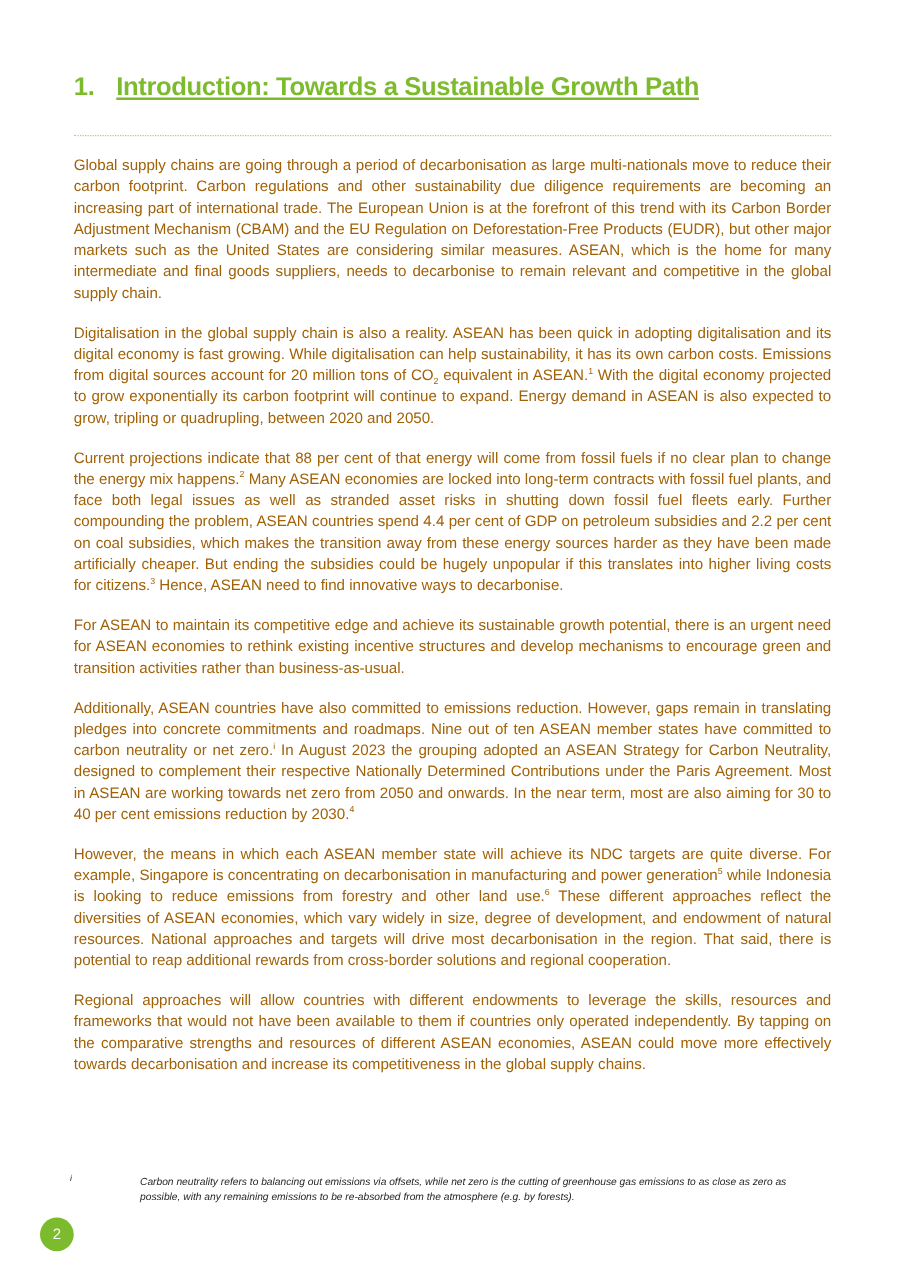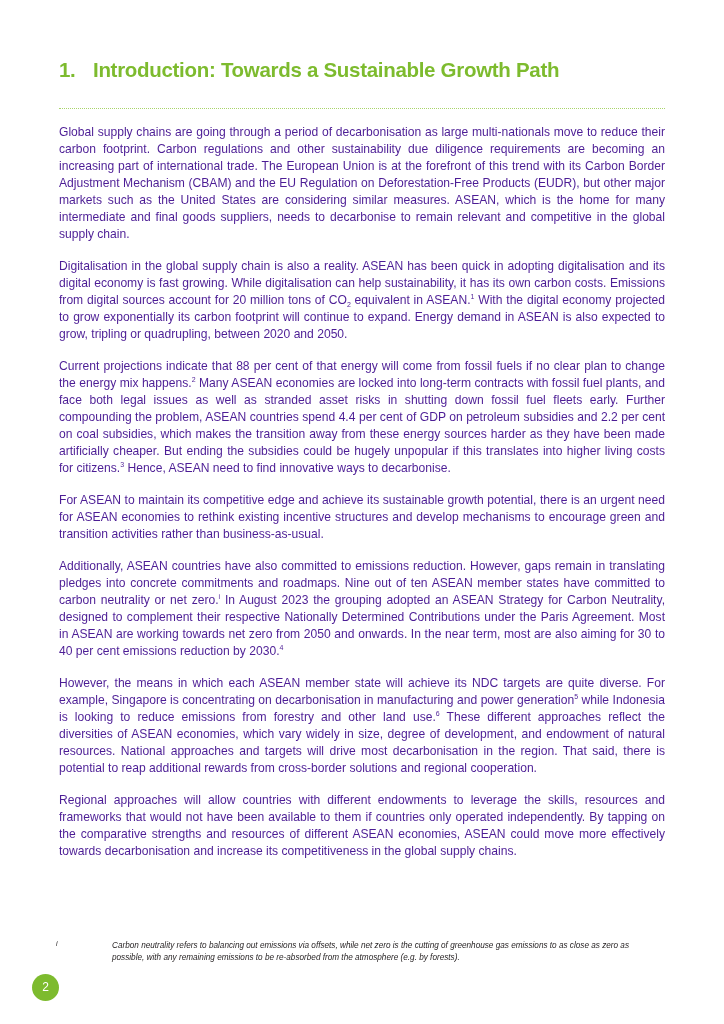--- a/index.html
+++ b/index.html
@@ -1,25 +1,25 @@
 <!DOCTYPE html>
 <html><head>
 <meta charset="utf-8">
 <style>
   html, body { margin: 0; padding: 0; background: #ffffff; }
   body { width: 724px; height: 1024px; position: relative; overflow: hidden;
          font-family: "Liberation Sans", "DejaVu Sans", sans-serif; color: #231f20; }
   .heading { position: absolute; left: 59px; top: 58px; margin: 0;
              font-family: "Liberation Sans", sans-serif; font-weight: bold; font-size: 20.5px;
-             color: #7dbb2e; letter-spacing: -0.3px; white-space: nowrap; }
+             color: #7dbb2e; letter-spacing: -0.3px; white-space: nowrap; text-decoration: underline; }
   .heading .num { display: inline-block; width: 34px; }
   .rule { position: absolute; left: 59px; top: 108px; width: 606px; height: 0;
           border-top: 1.5px dotted #a9d46a; }
   .body-text { position: absolute; left: 59px; top: 124px; width: 606px; }
-  .para { margin: 0 0 15px 0; font-size: 12.1px; line-height: 17px; text-align: justify; color: #4c1d95; }
+  .para { margin: 0 0 15px 0; font-size: 12.1px; line-height: 17px; text-align: justify; color: #a16207; }
   sup.fn { font-size: 7px; line-height: 0; vertical-align: super; }
   sub.co { font-size: 7px; line-height: 0; vertical-align: sub; }
   .footnote { position: absolute; left: 56px; top: 940px; width: 600px; display: flex; }
   .footnote .marker { width: 16px; font-size: 7px; font-style: italic; color: #231f20; padding-top: 0px; }
   .footnote .fn-text { flex: 1; font-size: 8.2px; line-height: 12px; font-style: italic; color: #231f20; margin-left: 40px; }
   .page-badge { position: absolute; left: 32px; top: 974px; width: 27px; height: 27px;
                 border-radius: 50%; background: #7dbb2e; color: #ffffff;
                 font-size: 12px; line-height: 27px; text-align: center; }
 </style>
 </head>

